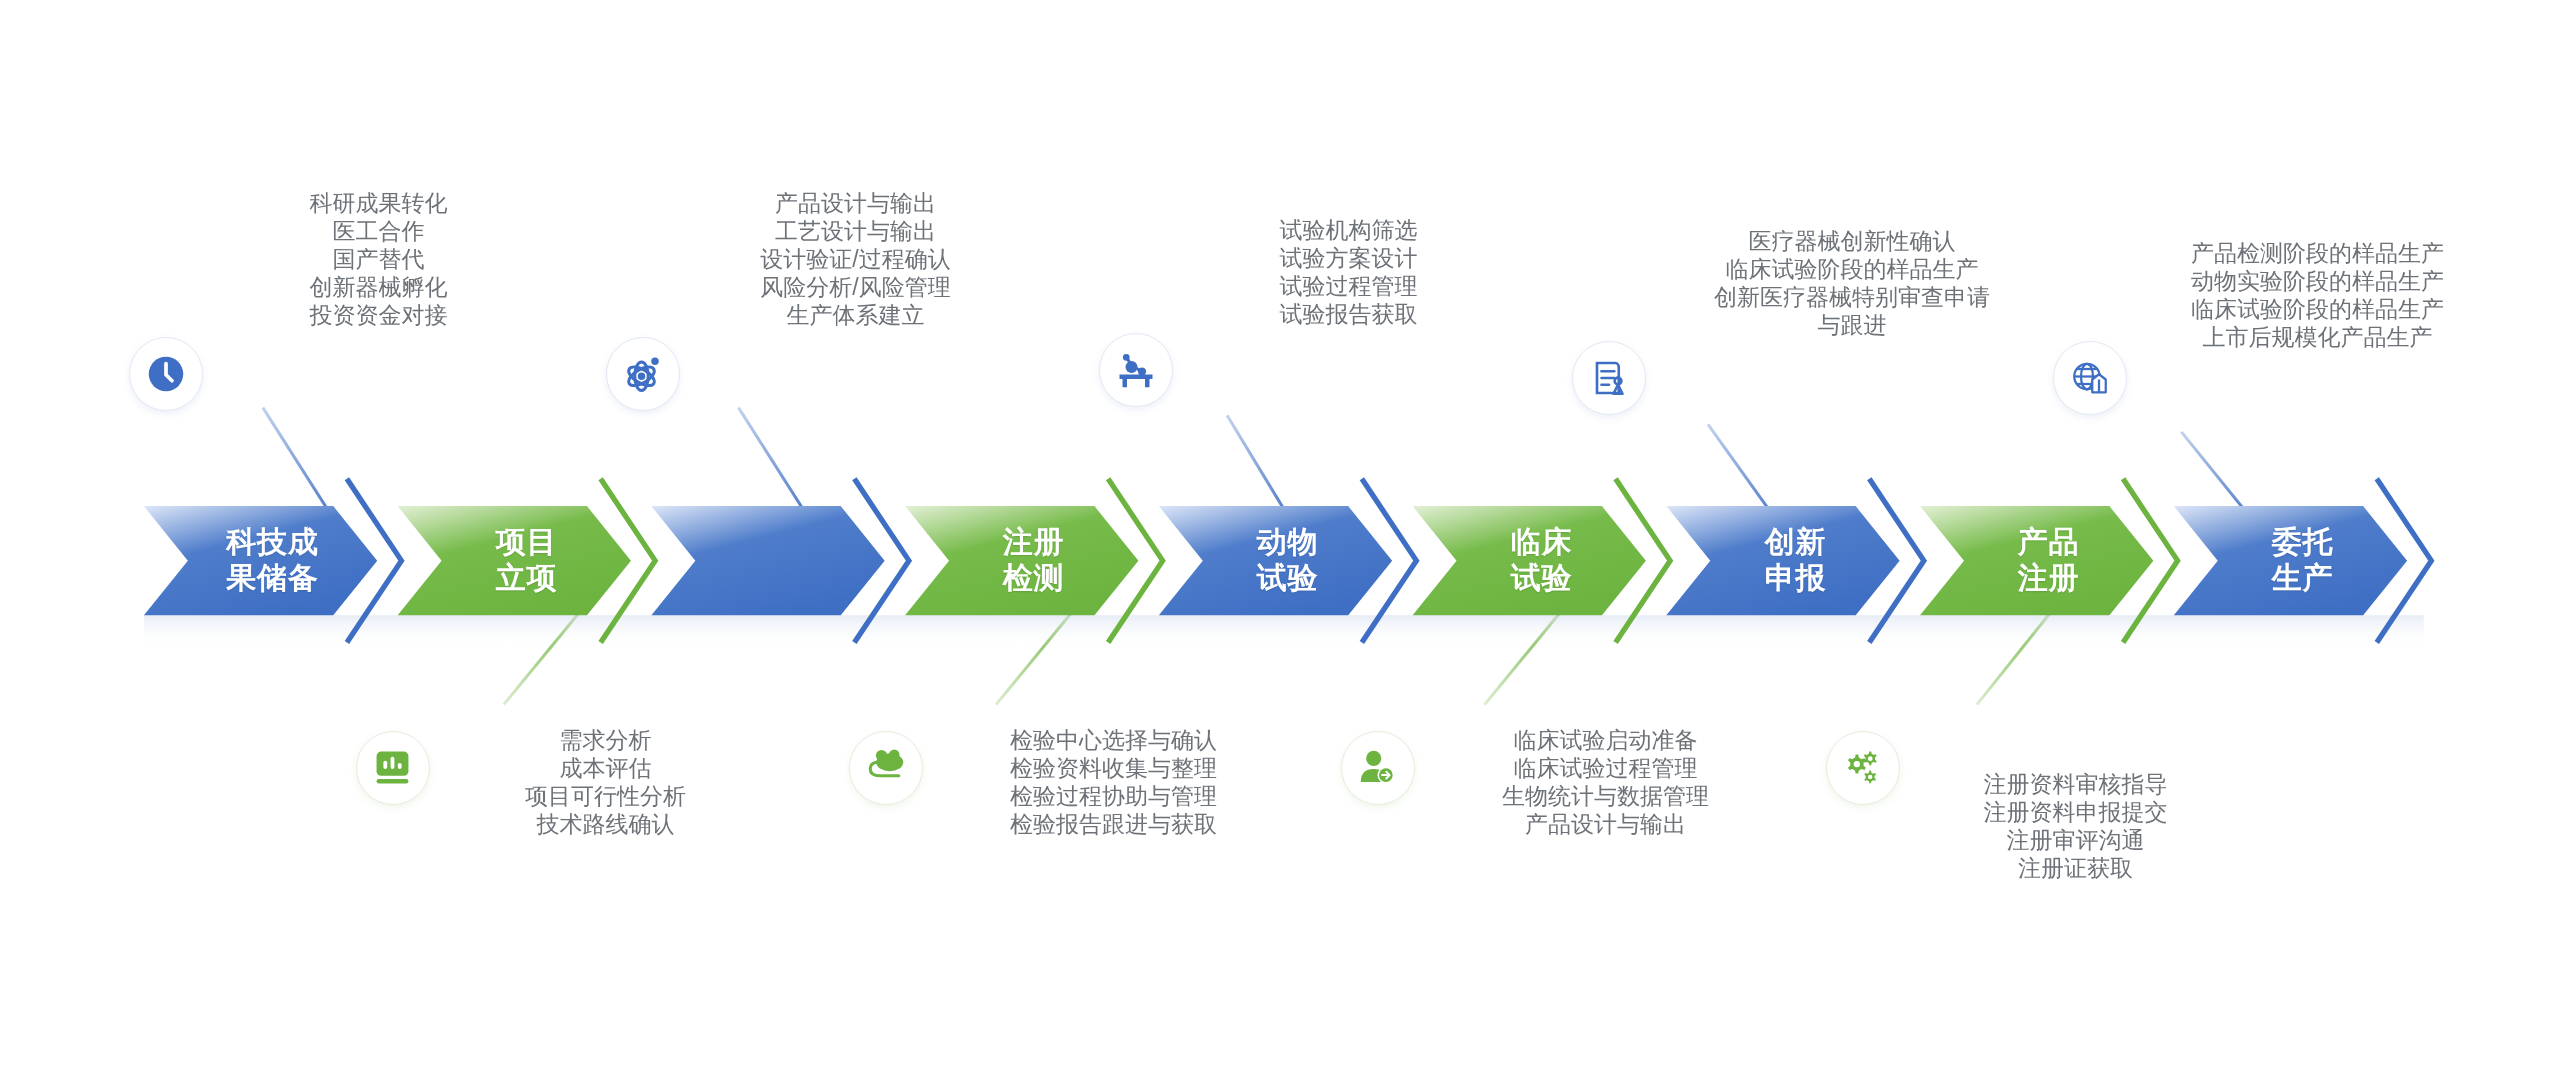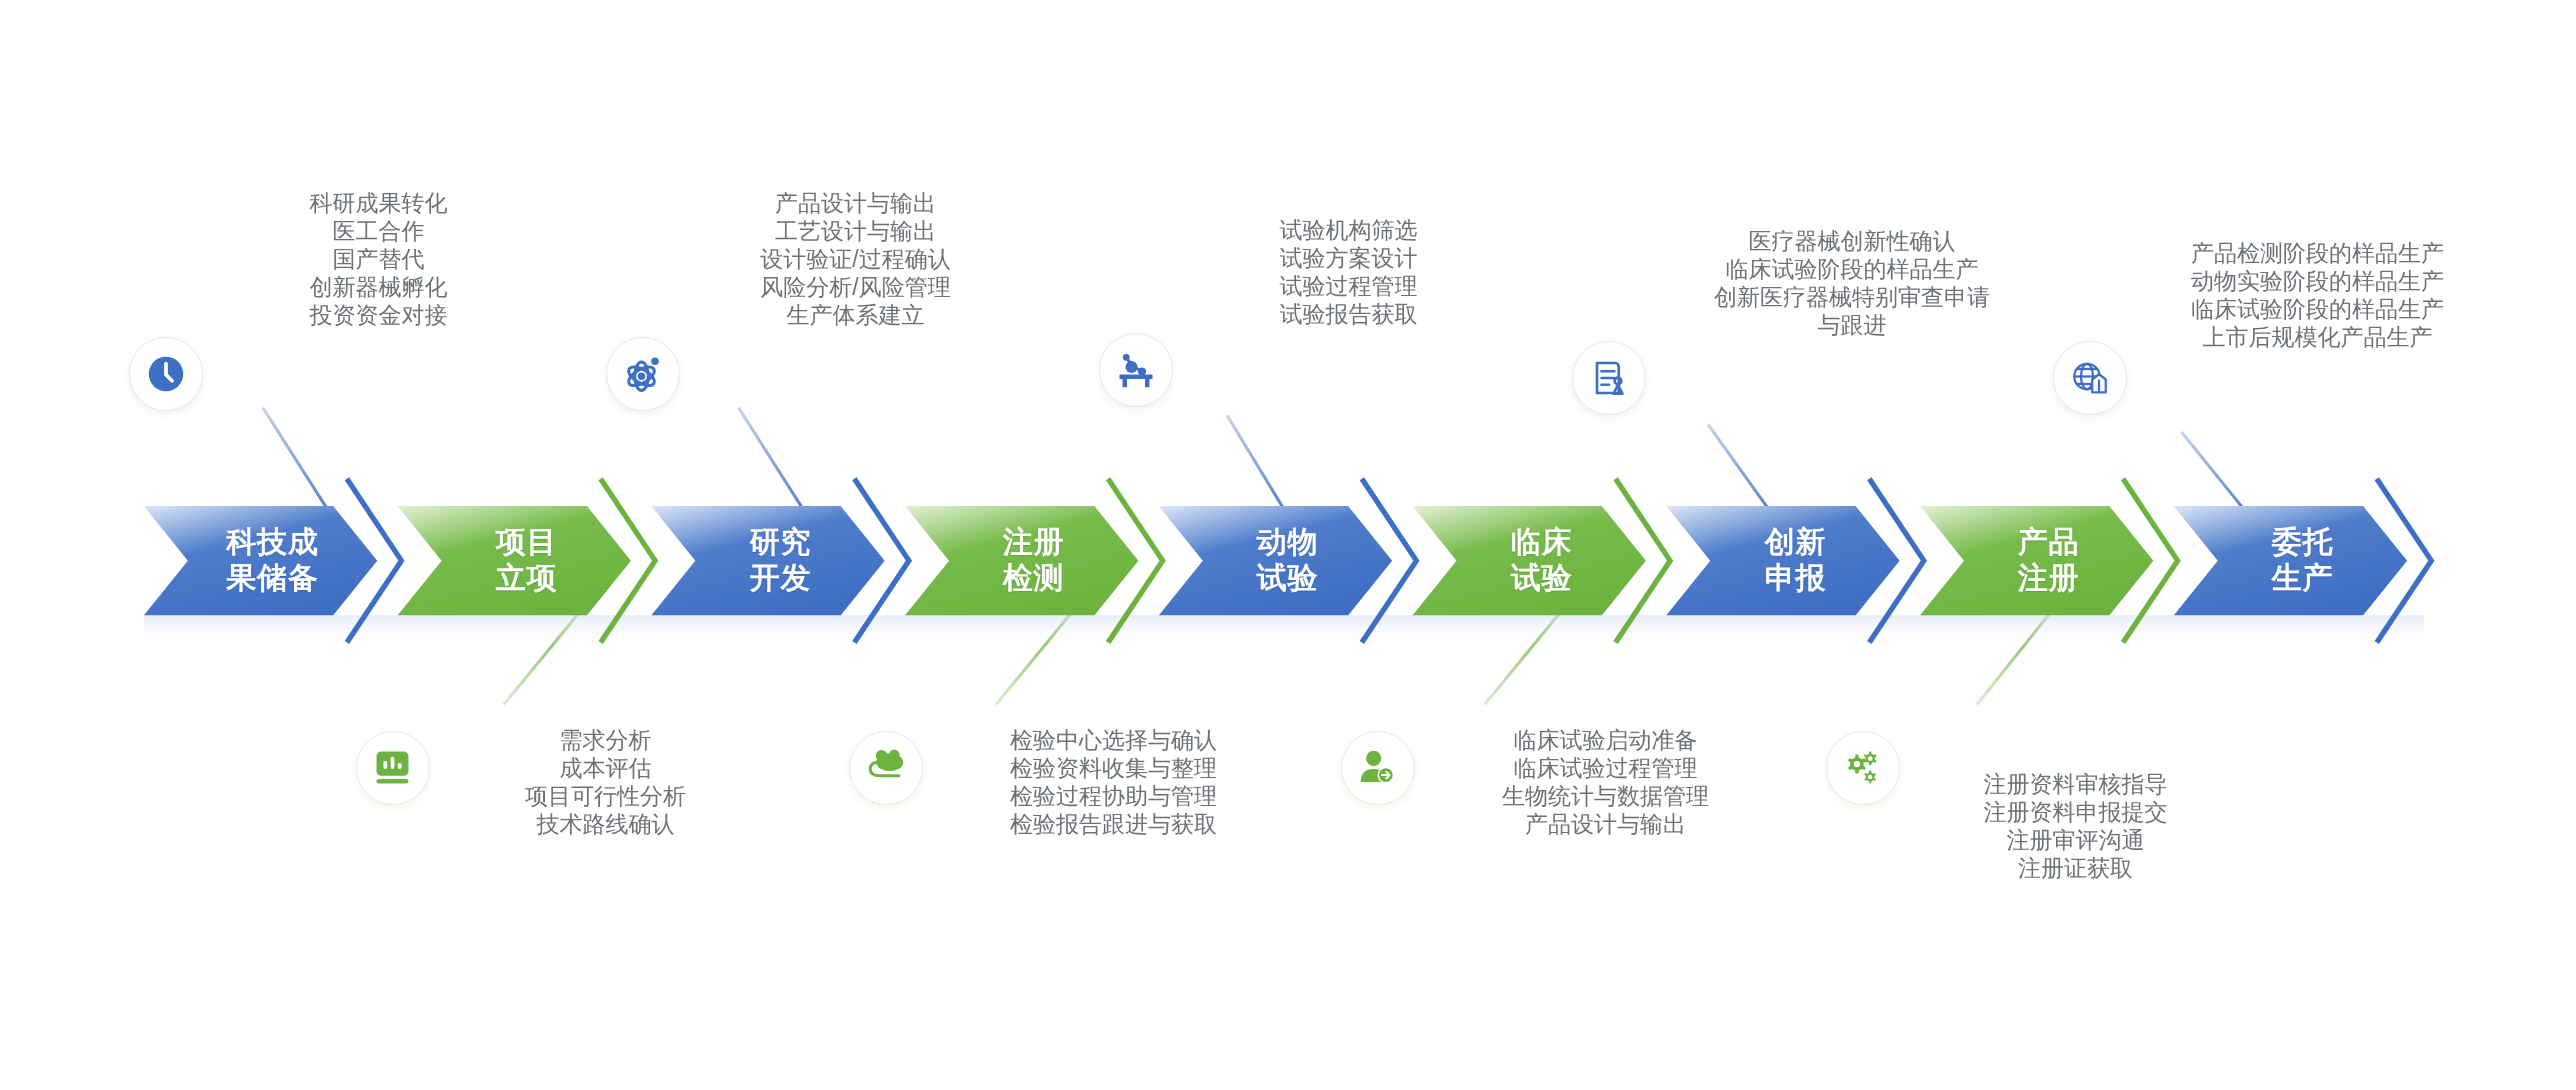--- a/index.html
+++ b/index.html
@@ -133,22 +133,20 @@
 
       <polygon fill="url(#bluegrad)" points="2870,668 3120,668 3178,740 3120,812 2870,812 2928,740"></polygon>
       <polyline fill="none" stroke="#3f6fc4" stroke-width="7" points="3138,632 3210,740 3138,848"></polyline>
     </g>
   </svg>
 
   <div class="chev-label" style="left:447px;top:524px;width:159px;">项目
 立项</div>
   <div class="chev-label" style="left:193px;top:524px;width:159px;">科技成
 果储备</div>
-  <div class="chev-label" style="left:701px;top:524px;width:159px;">研究
-开发</div>
   <div class="chev-label" style="left:954px;top:524px;width:159px;">注册
 检测</div>
   <div class="chev-label" style="left:1208px;top:524px;width:159px;">动物
 试验</div>
   <div class="chev-label" style="left:1462px;top:524px;width:159px;">临床
 试验</div>
   <div class="chev-label" style="left:1716px;top:524px;width:159px;">创新
 申报</div>
   <div class="chev-label" style="left:1969px;top:524px;width:159px;">产品
 注册</div>

